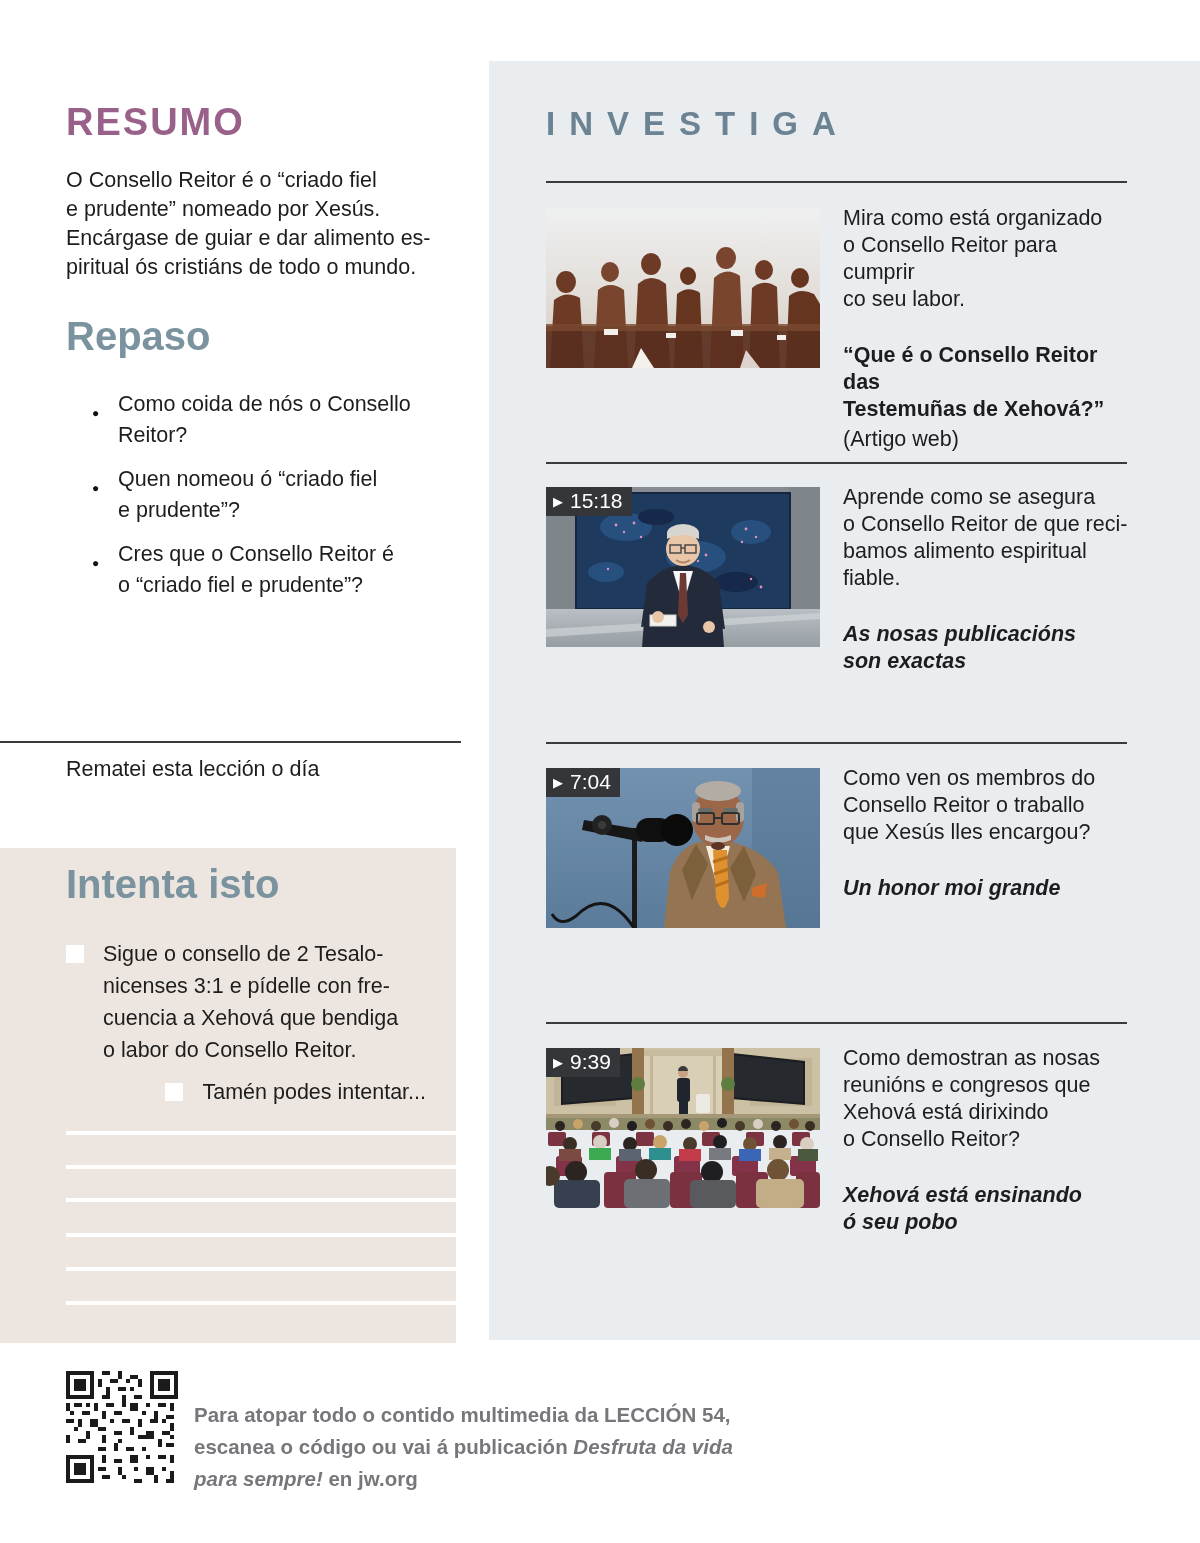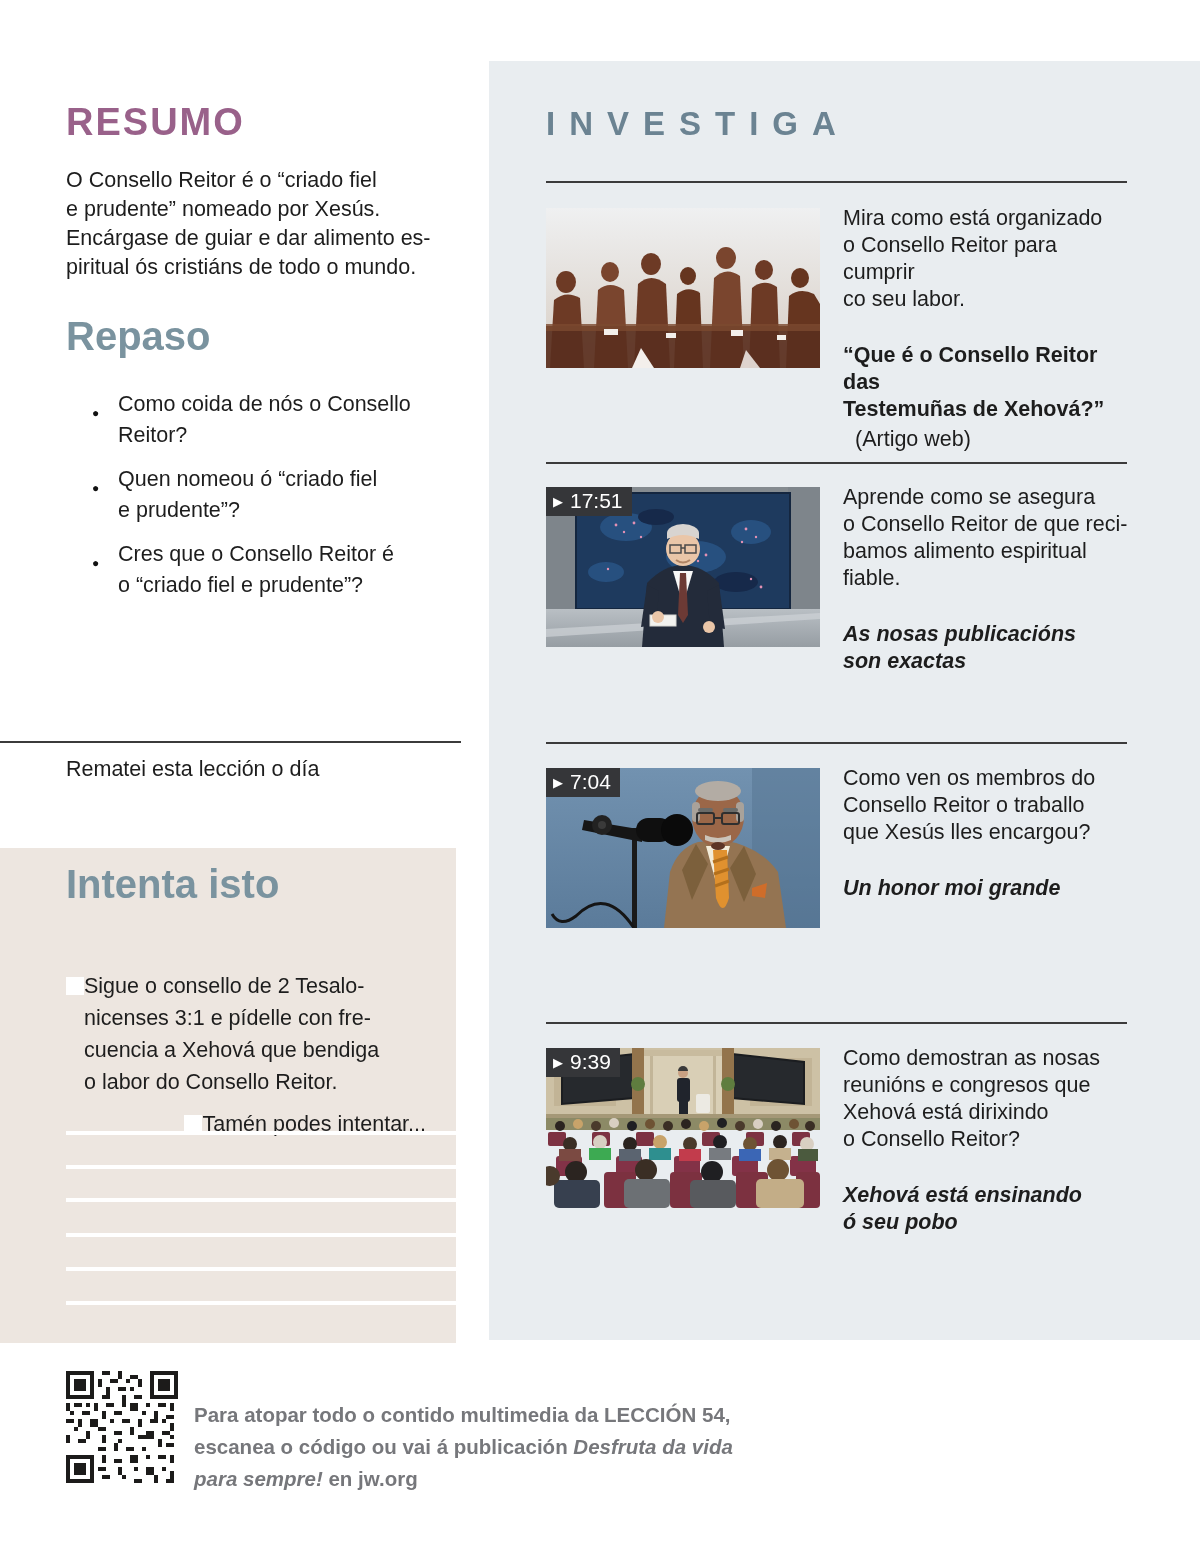--- a/index.html
+++ b/index.html
@@ -14,21 +14,21 @@
   .section-title{font-size:40px;font-weight:700;color:#7a939f;}
   .repaso-title{left:66px;top:314px;}
   .repaso-list{left:92px;top:389px;width:370px;margin:0;padding:0;list-style:none;}
   .repaso-list li{position:relative;padding-left:26px;margin-bottom:13px;font-size:21.5px;line-height:31px;}
   .repaso-list li::before{content:"●";position:absolute;left:0;top:9px;font-size:12px;color:#111;}
   .left-rule{left:0;top:741px;width:461px;border-top:2px solid #3b3b3b;height:0;}
   .rematei{left:66px;top:757px;font-size:21.5px;}
 
   .intenta-box{left:0;top:848px;width:456px;height:495px;background:#ede6e0;}
   .intenta-title{left:66px;top:862px;}
-  .check-item{display:flex;width:360px;margin-top:32px;}
+  .check-item{display:flex;gap:19px;width:360px;}
   .check-item .box{flex:0 0 18px;width:18px;height:18px;background:#ffffff;margin-top:7px;}
   .check-item .txt{font-size:21.5px;line-height:32px;}
   .check-item-1{left:66px;top:938px;}
   .check-item-2{left:66px;top:1076px;justify-content:flex-end;}
   .write-line{left:66px;width:390px;height:4px;background:#ffffff;}
 
   
   .qr{left:66px;top:1371px;width:112px;height:112px;}
   .footer-text{left:194px;top:1399px;width:560px;font-size:20.5px;line-height:32px;
                font-weight:700;color:#76777b;}
@@ -40,21 +40,21 @@
   .row-rule{left:546px;width:581px;border-top:2px solid #3b3b3b;height:0;}
   .thumb{left:546px;width:274px;height:160px;overflow:hidden;}
   .thumb svg{display:block;}
   .badge{position:absolute;left:0;top:0;background:#353639;color:#ffffff;display:flex;
          align-items:center;gap:7px;padding:2px 9px 3px 7px;font-size:21px;font-weight:400;}
   .badge .play{font-size:13px;line-height:1;}
   .row-text{left:843px;width:290px;}
   .row-text .desc{font-size:21.5px;line-height:27px;color:#1d1d1d;}
   .media-title{font-size:21.5px;line-height:27px;font-weight:700;margin-top:29px;}
   .media-title.it{font-style:italic;}
-  .media-note{font-size:21.5px;line-height:27px;margin-top:3px;margin-left:12px;}
+  .media-note{font-size:21.5px;line-height:27px;margin-top:3px;}
 </style>
 </head>
 <body>
 
 <div id="page">
 
   <div class="abs resumo-body pre">O Consello Reitor é o “criado fiel
 e prudente” nomeado por Xesús.
 Encárgase de guiar e dar alimento es-
 piritual ós cristiáns de todo o mundo.</div>
@@ -201,21 +201,21 @@
         <circle cx="137" cy="62" r="17" fill="#eac6a8"></circle>
         <path d="M121,52 Q137,44 153,52 L153,46 Q137,38 121,46 Z" fill="#d8d4d0"></path>
         <rect x="124" y="58" width="11" height="8" fill="none" stroke="#4a4a4a" stroke-width="1.5"></rect>
         <rect x="139" y="58" width="11" height="8" fill="none" stroke="#4a4a4a" stroke-width="1.5"></rect>
         <line x1="135" y1="61" x2="139" y2="61" stroke="#4a4a4a" stroke-width="1.5"></line>
         <path d="M130,73 Q137,78 144,73" stroke="#b08464" stroke-width="2" fill="none"></path>
       </g>
     </svg>
     <div class="badge">
       <span class="play">▶</span>
-        <span>17:51</span>
+        <span>15:18</span>
     </div>
   </div>
   <div class="abs row-text" style="top:484px">
     <div class="desc pre">Aprende como se asegura
 o Consello Reitor de que reci-
 bamos alimento espiritual
 fiable.</div>
     <div class="media-title it pre">As nosas publicacións
 son exactas</div>
   </div>

